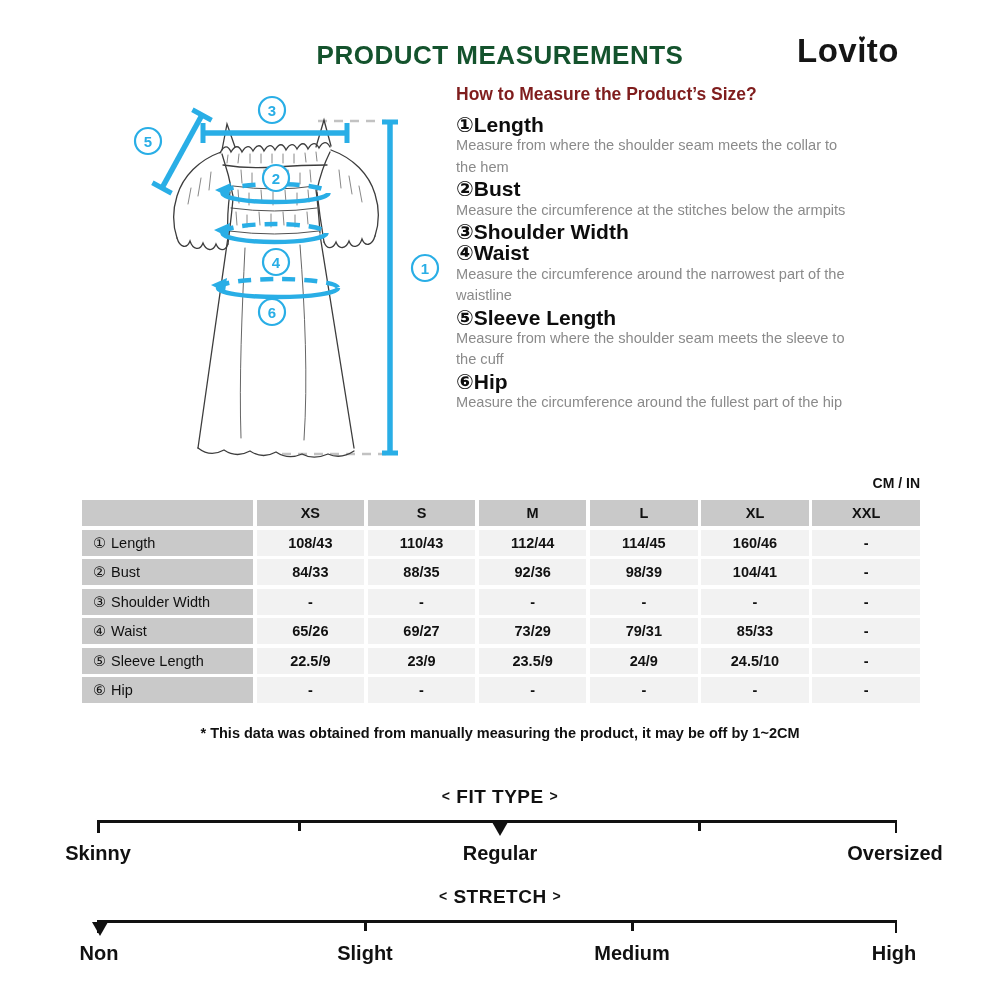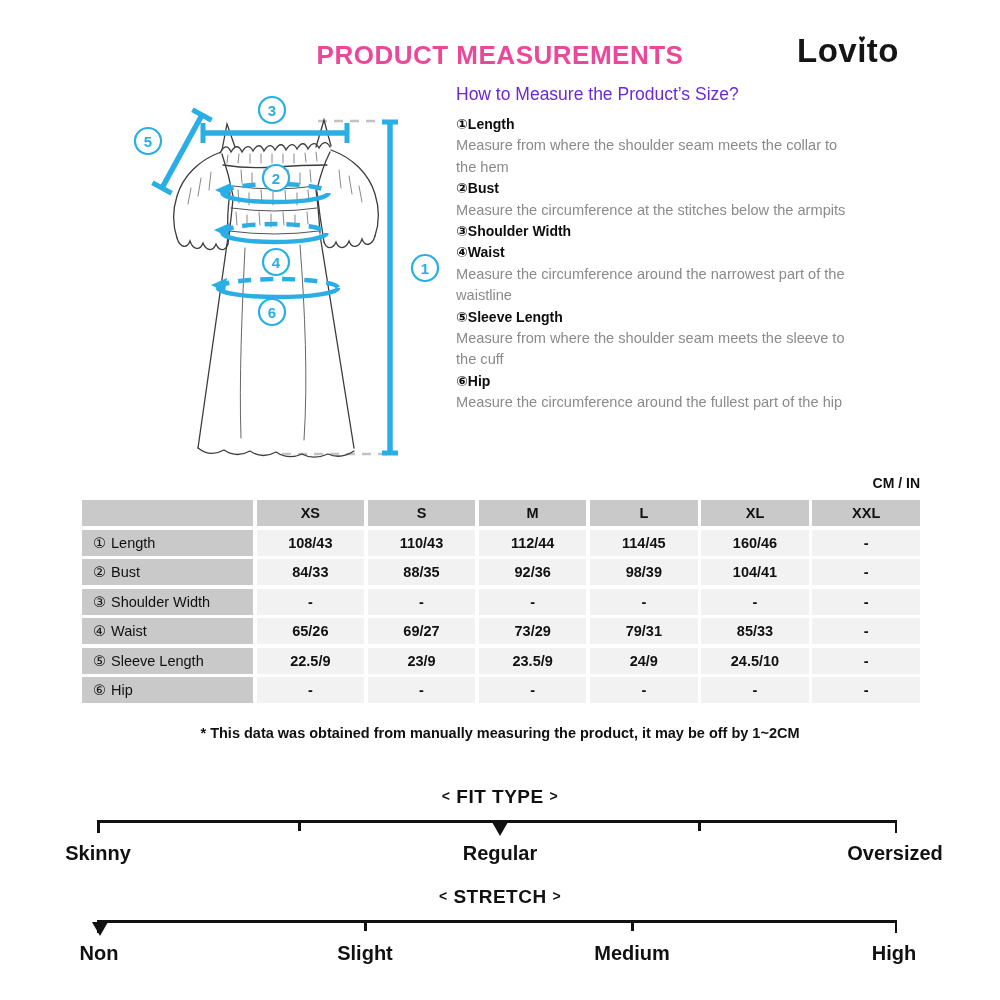--- a/index.html
+++ b/index.html
@@ -1,31 +1,31 @@
 <!DOCTYPE html>
 <html><head>
 <meta charset="utf-8">
 <style>
   html,body{margin:0;padding:0;background:#fff;}
   body{font-family:"Liberation Sans","DejaVu Sans",sans-serif;color:#111;}
   .page{position:relative;width:1000px;height:1000px;background:#fff;overflow:hidden;}
 
   
   .title{position:absolute;top:40px;left:0;width:1000px;text-align:center;
-         font-size:26px;font-weight:800;letter-spacing:.5px;color:#ec4899;}
+         font-size:26px;font-weight:800;letter-spacing:.5px;color:#14532d;}
   .logo{position:absolute;top:32px;left:797px;font-size:33px;font-weight:800;
         letter-spacing:.5px;color:#151515;}
   .logo .i-wrap{position:relative;display:inline-block;}
   .logo .heart{position:absolute;left:50%;top:1px;transform:translateX(-50%);
                font-size:12px;line-height:1;}
 
   
   .guide{position:absolute;left:456px;top:84px;width:452px;}
-  .guide h2{font-size:17.5px;font-weight:400;margin:0 0 9px 0;color:#6d28d9;}
-  .g-title{font-size:14px;font-weight:700;line-height:21.4px;margin:0;color:#0d0d0d;}
+  .guide h2{font-size:17.5px;font-weight:700;margin:0 0 9px 0;color:#7f1d1d;}
+  .g-title{font-size:21px;font-weight:700;line-height:21.4px;margin:0;color:#0d0d0d;}
   .g-desc{font-size:14.6px;color:#8a8a8a;line-height:21.4px;margin:0;white-space:pre-line;}
 
   
   .diagram{position:absolute;left:95px;top:80px;width:360px;height:400px;}
 
   
   .unit{position:absolute;top:475px;left:0;width:920px;text-align:right;
         font-size:14px;font-weight:700;}
   .size-table{position:absolute;left:82px;top:500px;width:838px;display:grid;
               grid-template-columns:171px repeat(6,1fr);gap:3.5px;font-size:14.5px;}

